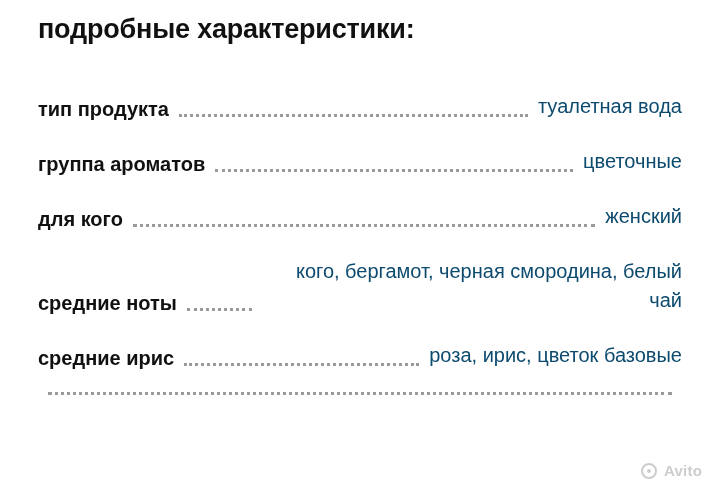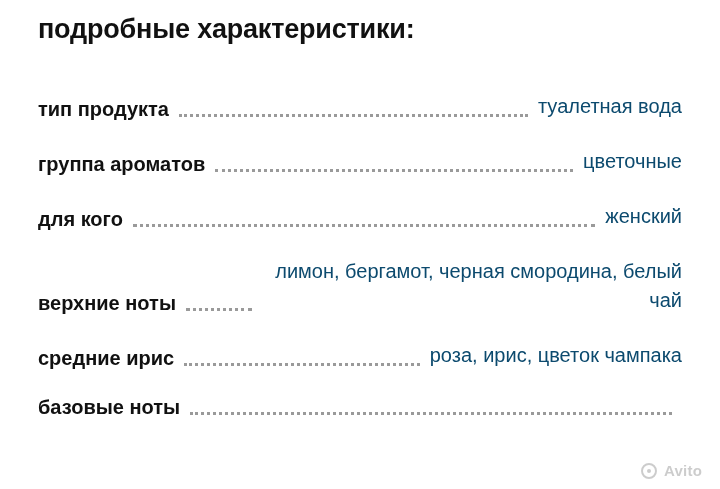--- a/index.html
+++ b/index.html
@@ -130,33 +130,32 @@
       <span class="spec-value">цветочные</span>
     </div>
 
     <div class="spec-row">
       <span class="spec-label">для кого</span>
       <span class="dots"></span>
       <span class="spec-value">женский</span>
     </div>
 
     <div class="spec-row wrap">
-      <span class="spec-label">верхние ноты</span>
+      <span class="spec-label">средние ноты</span>
       <span class="dots"></span>
-      <span class="spec-value">лимон, бергамот, черная смородина, белый чай</span>
+      <span class="spec-value">кого, бергамот, черная смородина, белый чай</span>
     </div>
 
     <div class="spec-row">
       <span class="spec-label">средние ирис</span>
       <span class="dots"></span>
-      <span class="spec-value">роза, ирис, цветок чампака</span>
+      <span class="spec-value">роза, ирис, цветок базовые</span>
     </div>
 
     <div class="spec-row">
-      <span class="spec-label">базовые ноты</span>
       <span class="dots"></span>
     </div>
 
   </div>
 
   <div class="watermark">
     <span class="wm-ring"></span>
     <span class="wm-text">Avito</span>
   </div>
 

